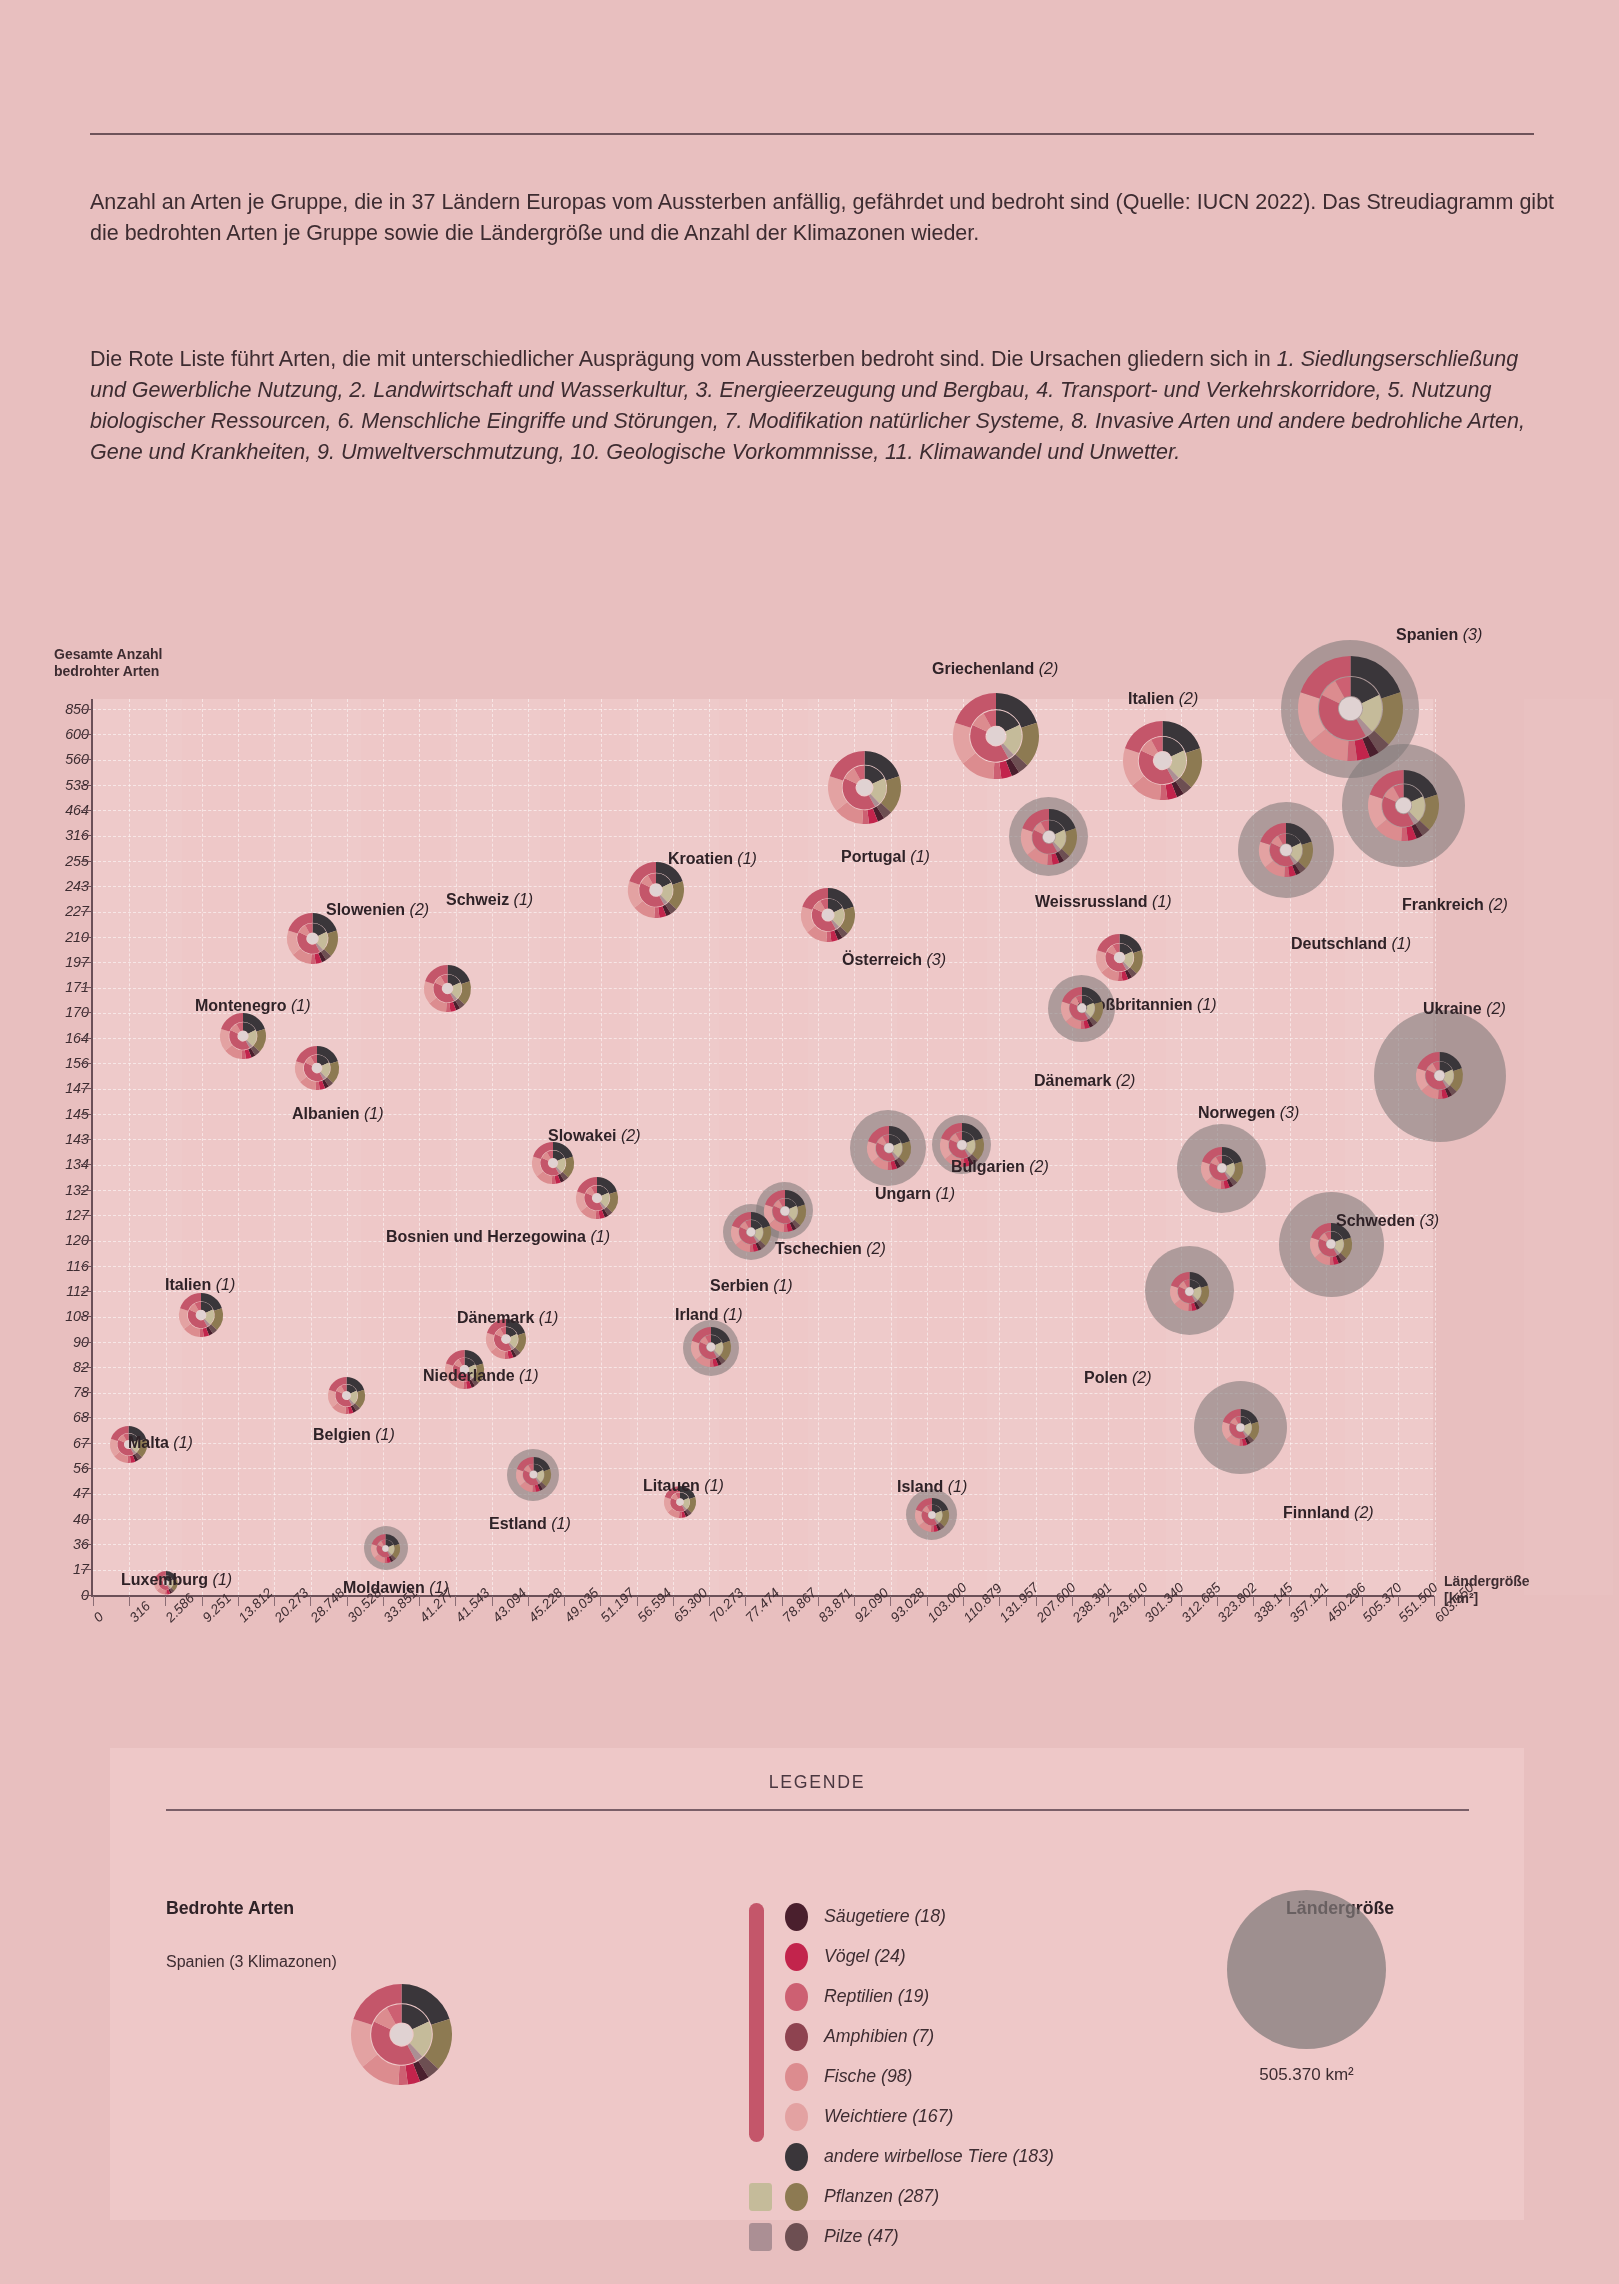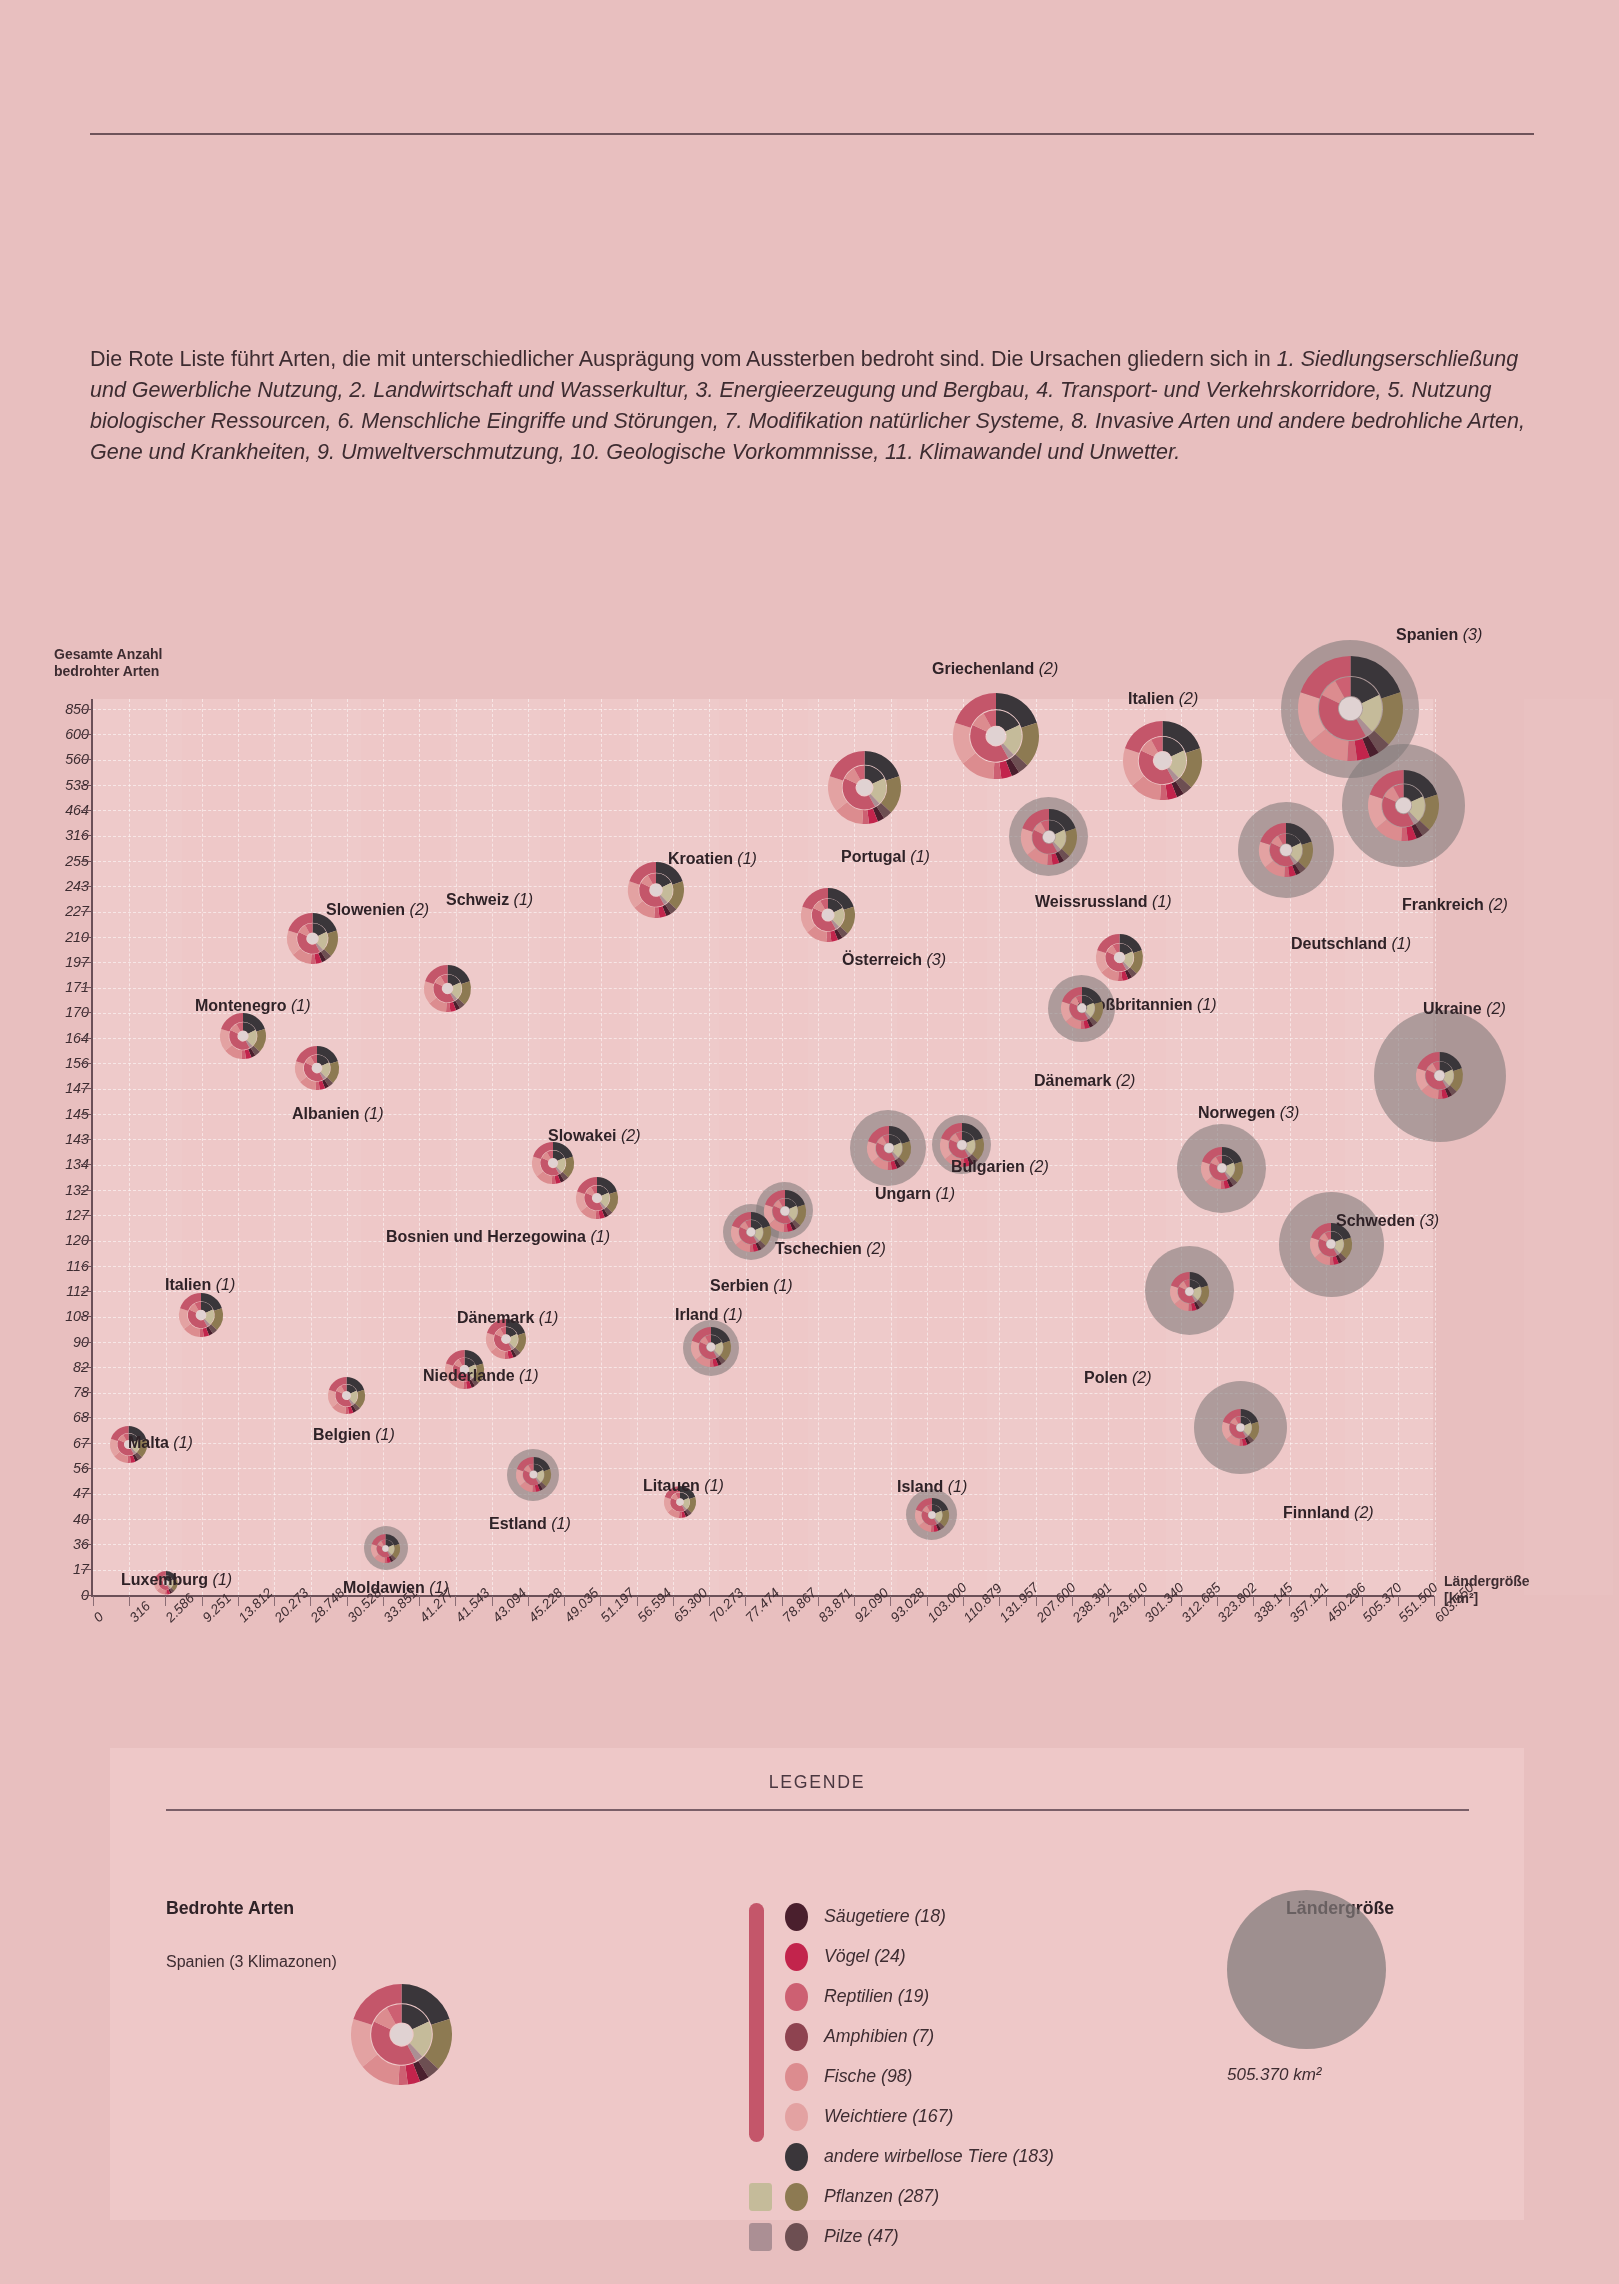--- a/index.html
+++ b/index.html
@@ -130,32 +130,33 @@
   .legend-bar {
     position: absolute; left: 639px; top: 155px; width: 15px; height: 239px;
     border-radius: 7.6px; background: #c4566a;
   }
   .legend-circle {
     position: absolute; left: 1227px; top: 1890px;
     width: 159px; height: 159px; border-radius: 50%;
     background: rgba(128,120,120,0.72);
   }
   .legend-circle-label {
-    position: absolute; left: 1227px; top: 2065px; width: 159px; 
-    font-size: 17px; font-style: italic; color: #3d2c31; white-space: nowrap;
+    position: absolute; left: 1227px; top: 2065px; width: 159px; text-align: center;
+    font-size: 17px; color: #3d2c31; white-space: nowrap;
   }
   svg { display: block; overflow: visible; }
 </style>
 </head>
 <body>
 
 <div class="page">
 
   <div class="title-rule"></div>
 
+  <div class="para p1">Anzahl an Arten je Gruppe, die in 37 Ländern Europas vom Aussterben anfällig, gefährdet und bedroht sind (Quelle: IUCN 2022). Das Streudiagramm gibt die bedrohten Arten je Gruppe sowie die Ländergröße und die Anzahl der Klimazonen wieder.</div>
   <div class="para p2"><span>Die Rote Liste führt Arten, die mit unterschiedlicher Ausprägung vom Aussterben bedroht sind. Die Ursachen gliedern sich in </span><i>1. Siedlungserschließung und Gewerbliche Nutzung, 2. Landwirtschaft und Wasserkultur, 3. Energieerzeugung und Bergbau, 4. Transport- und Verkehrskorridore, 5. Nutzung biologischer Ressourcen, 6. Menschliche Eingriffe und Störungen, 7. Modifikation natürlicher Systeme, 8. Invasive Arten und andere bedrohliche Arten, Gene und Krankheiten, 9. Umweltverschmutzung, 10. Geologische Vorkommnisse, 11. Klimawandel und Unwetter.</i></div>
 
   <div class="axis-title" id="y-axis-title">Gesamte Anzahl
 bedrohter Arten</div>
   <div class="axis-title" id="x-axis-title">Ländergröße
 [km²]</div>
 
   <div class="plot" id="plot">
       <div class="vband" style="left: 0px;"></div>
       <div class="vband" style="left: 179px;"></div>

